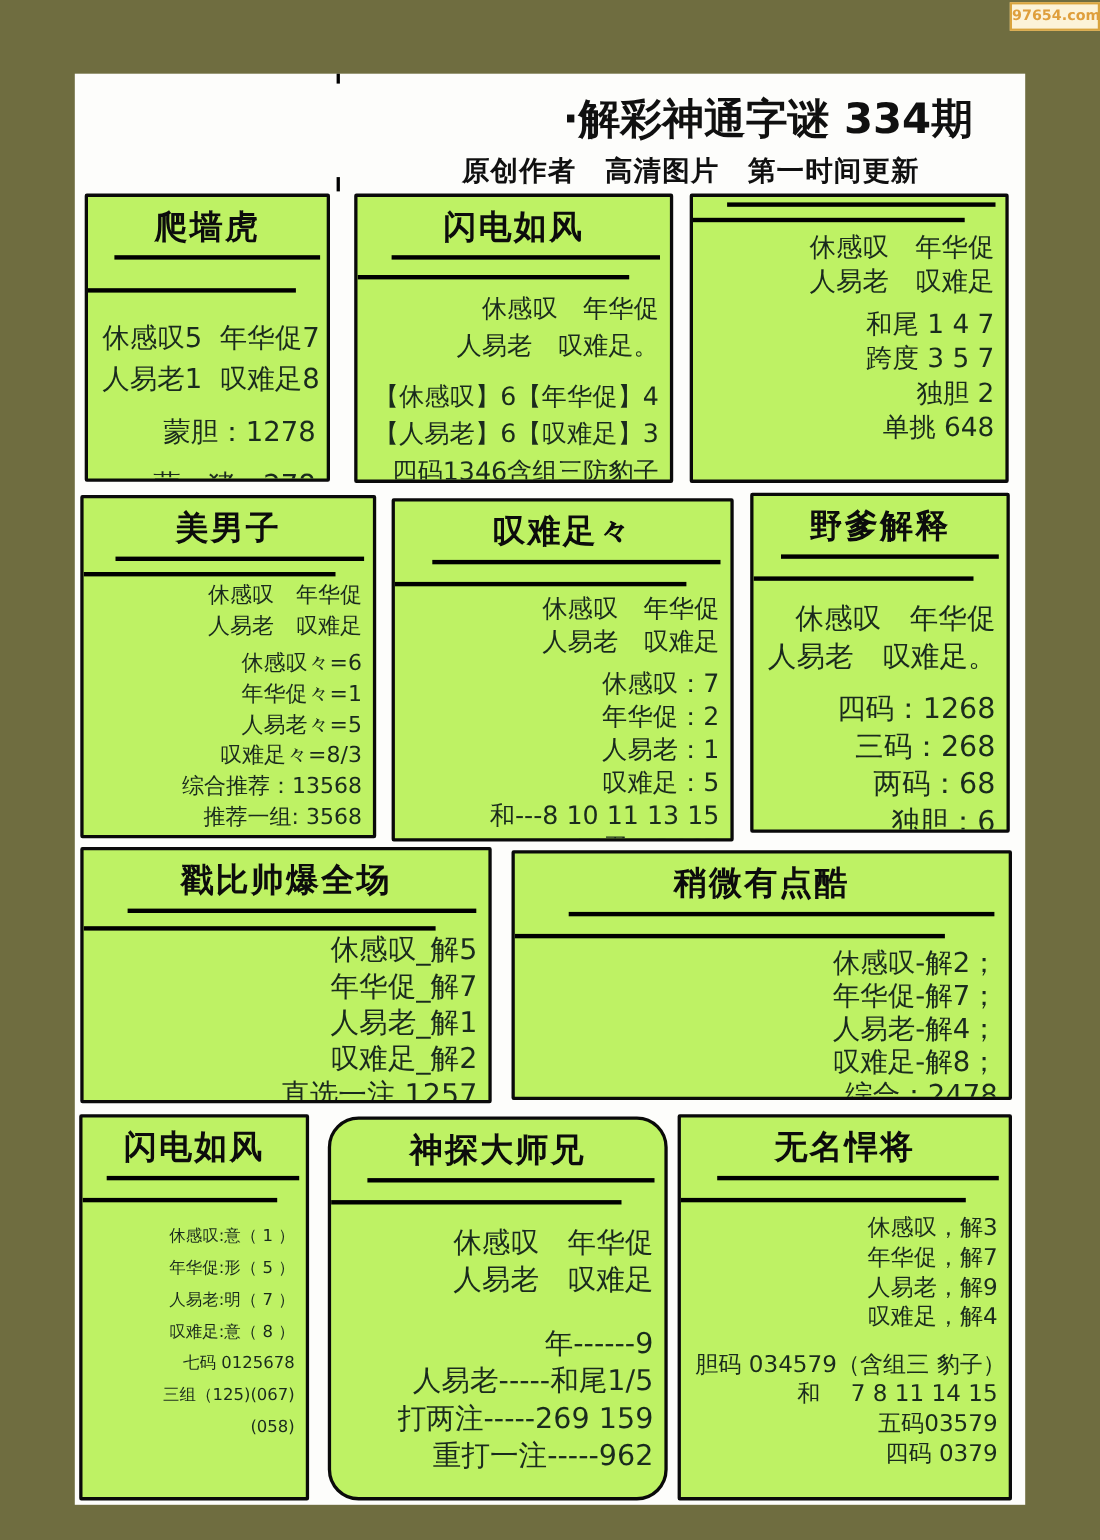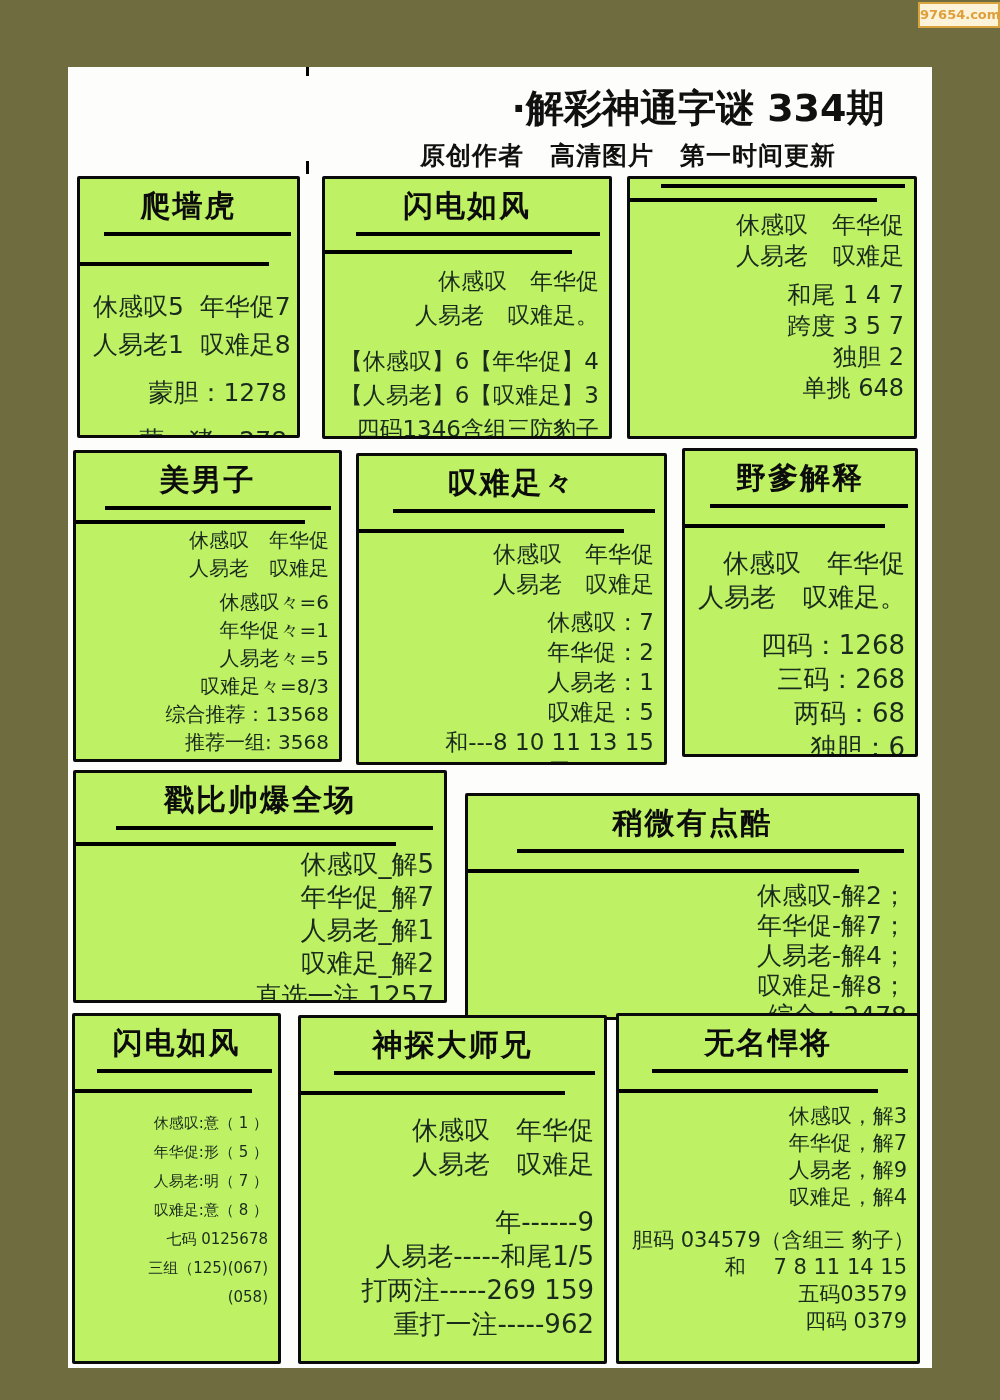--- a/index.html
+++ b/index.html
@@ -72,27 +72,27 @@
   .b5 .blank{height:8px;}
 
   .b6{left:614px;top:381px;width:236px;height:309px;}
   .b6 .box-body{padding-top:18px;font-size:26px;line-height:34px;}
   .b6 .blank{height:14px;}
 
   .b7{left:5px;top:703px;width:374px;height:233px;}
   .b7 .rule-s{margin-top:12px;}
   .b7 .box-body{padding-top:2px;font-size:26px;line-height:33px;}
 
-  .b8{left:397px;top:706px;width:455px;height:227px;margin-top:20px;}
+  .b8{left:397px;top:706px;width:455px;height:227px;}
   .b8 .box-body{padding-top:8px;font-size:25px;line-height:30px;}
 
   .b9{left:4px;top:946px;width:209px;height:351px;}
   .b9 .box-body{padding-top:16px;padding-left:9px;font-size:15px;line-height:29px;}
 
-  .b10{left:230px;top:948px;width:309px;height:349px;}
+  .b10{left:230px;top:948px;width:309px;height:349px;border-radius:28px;}
   .b10 .box-body{padding-top:18px;font-size:26px;line-height:34px;}
   .b10 .blank{height:24px;}
 
   .b11{left:548px;top:946px;width:304px;height:351px;}
   .b11 .box-body{padding-top:10px;font-size:21px;line-height:27px;}
   .b11 .blank{height:16px;}
 </style>
 </head>
 <body>
 

